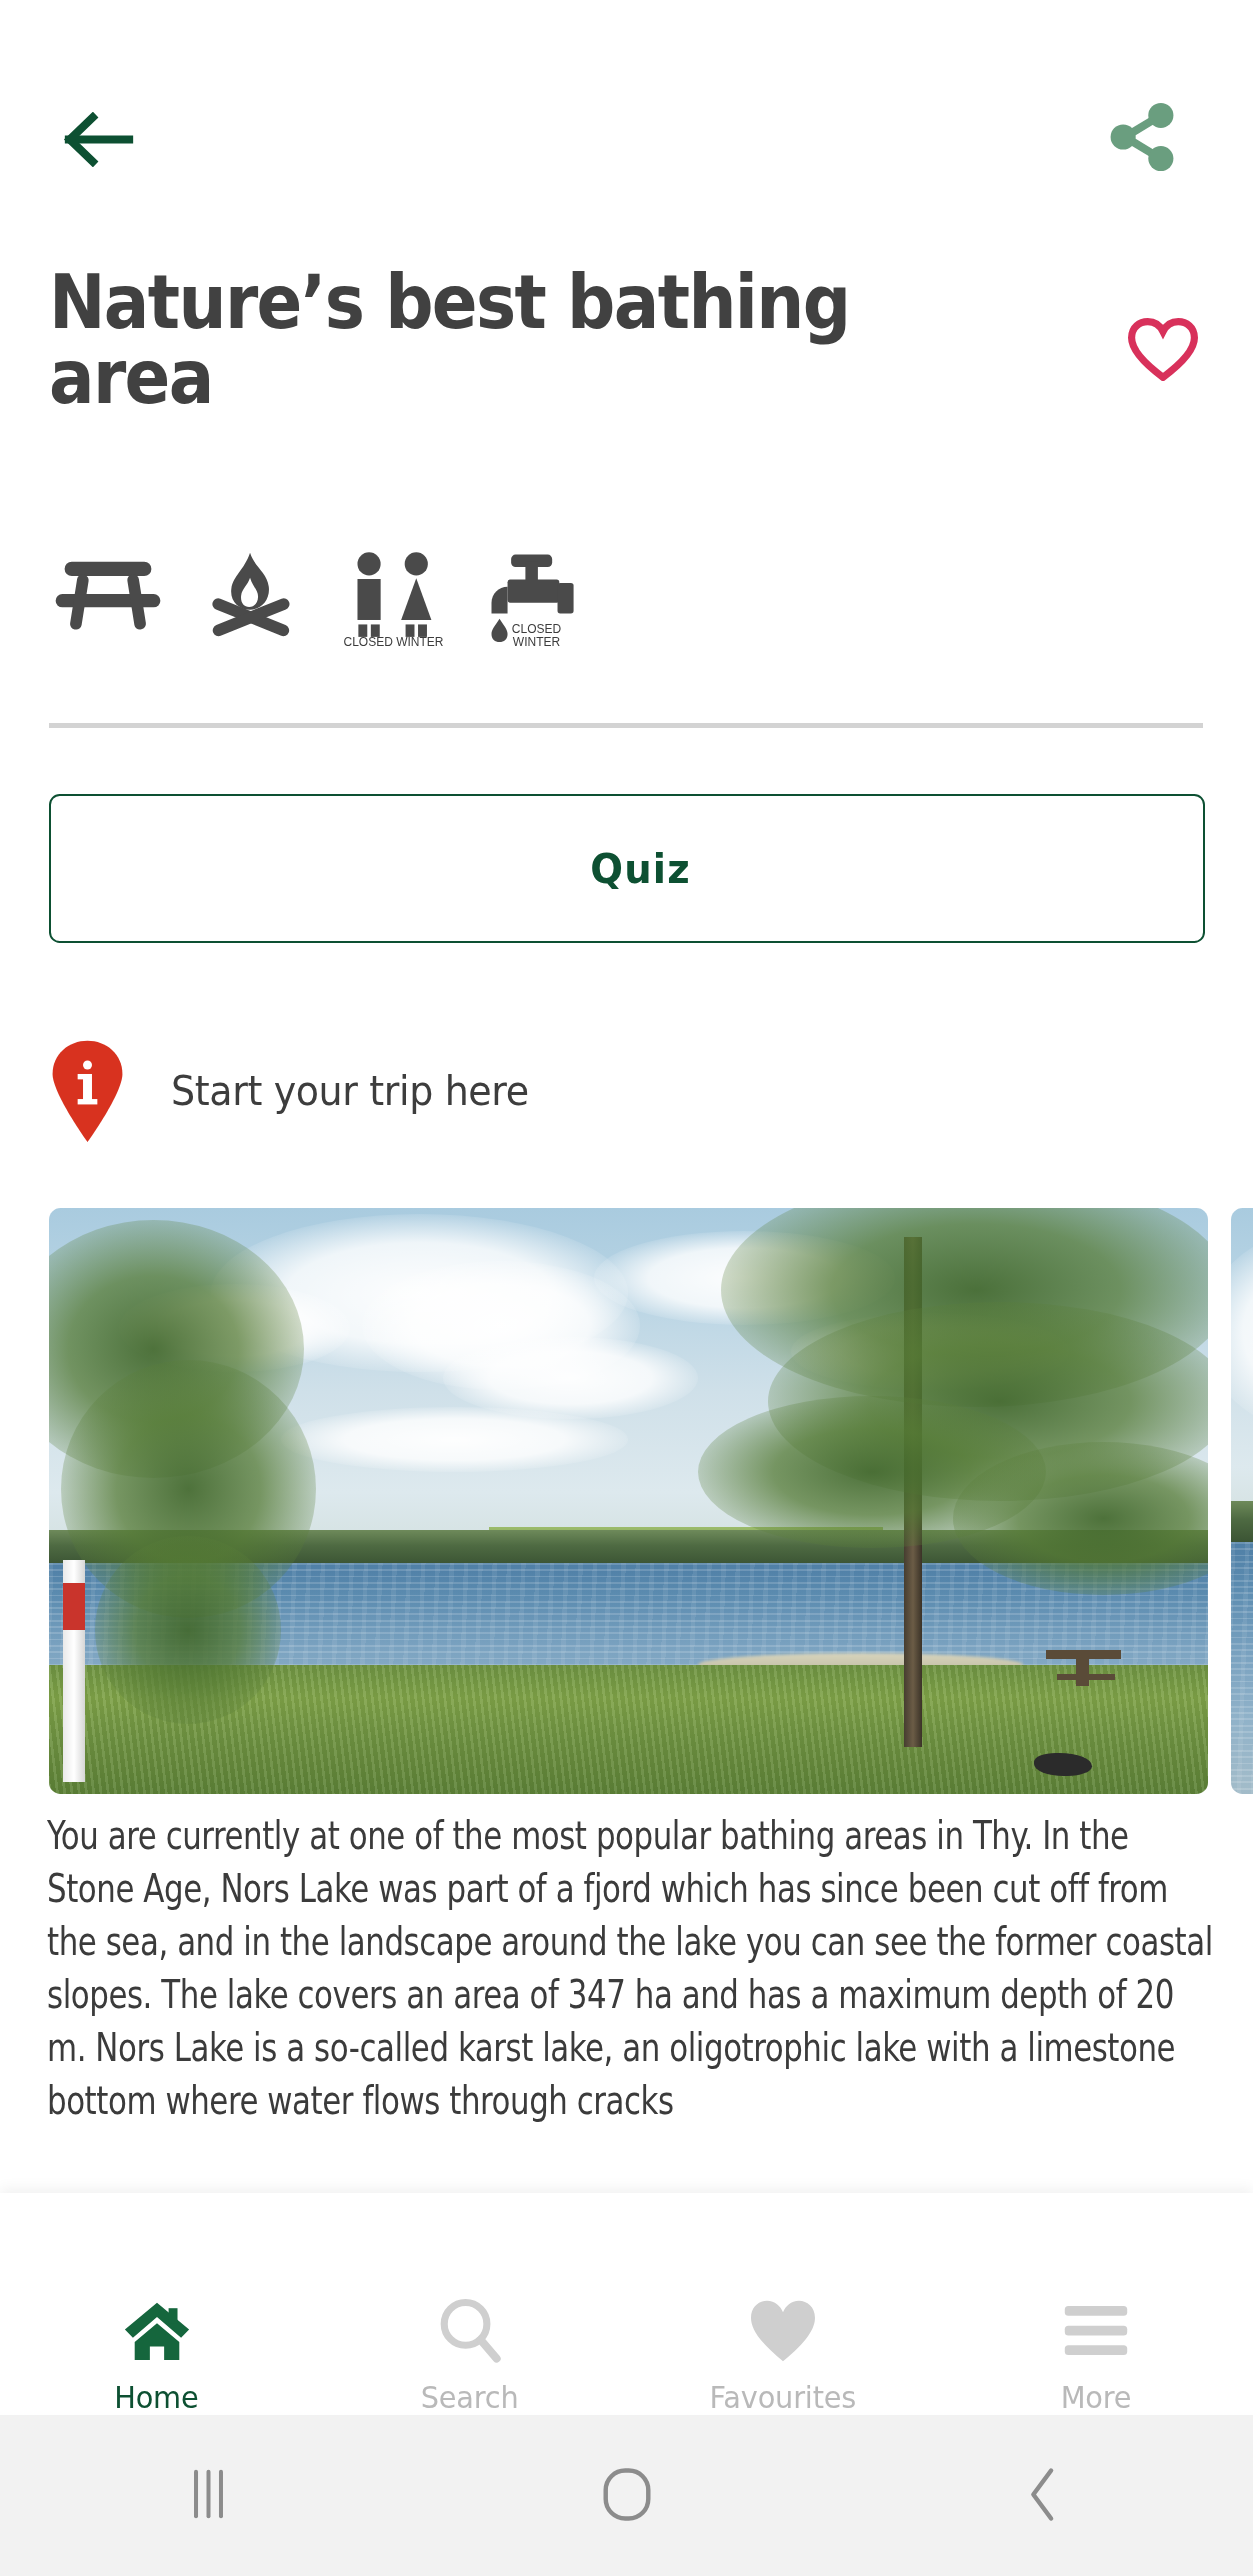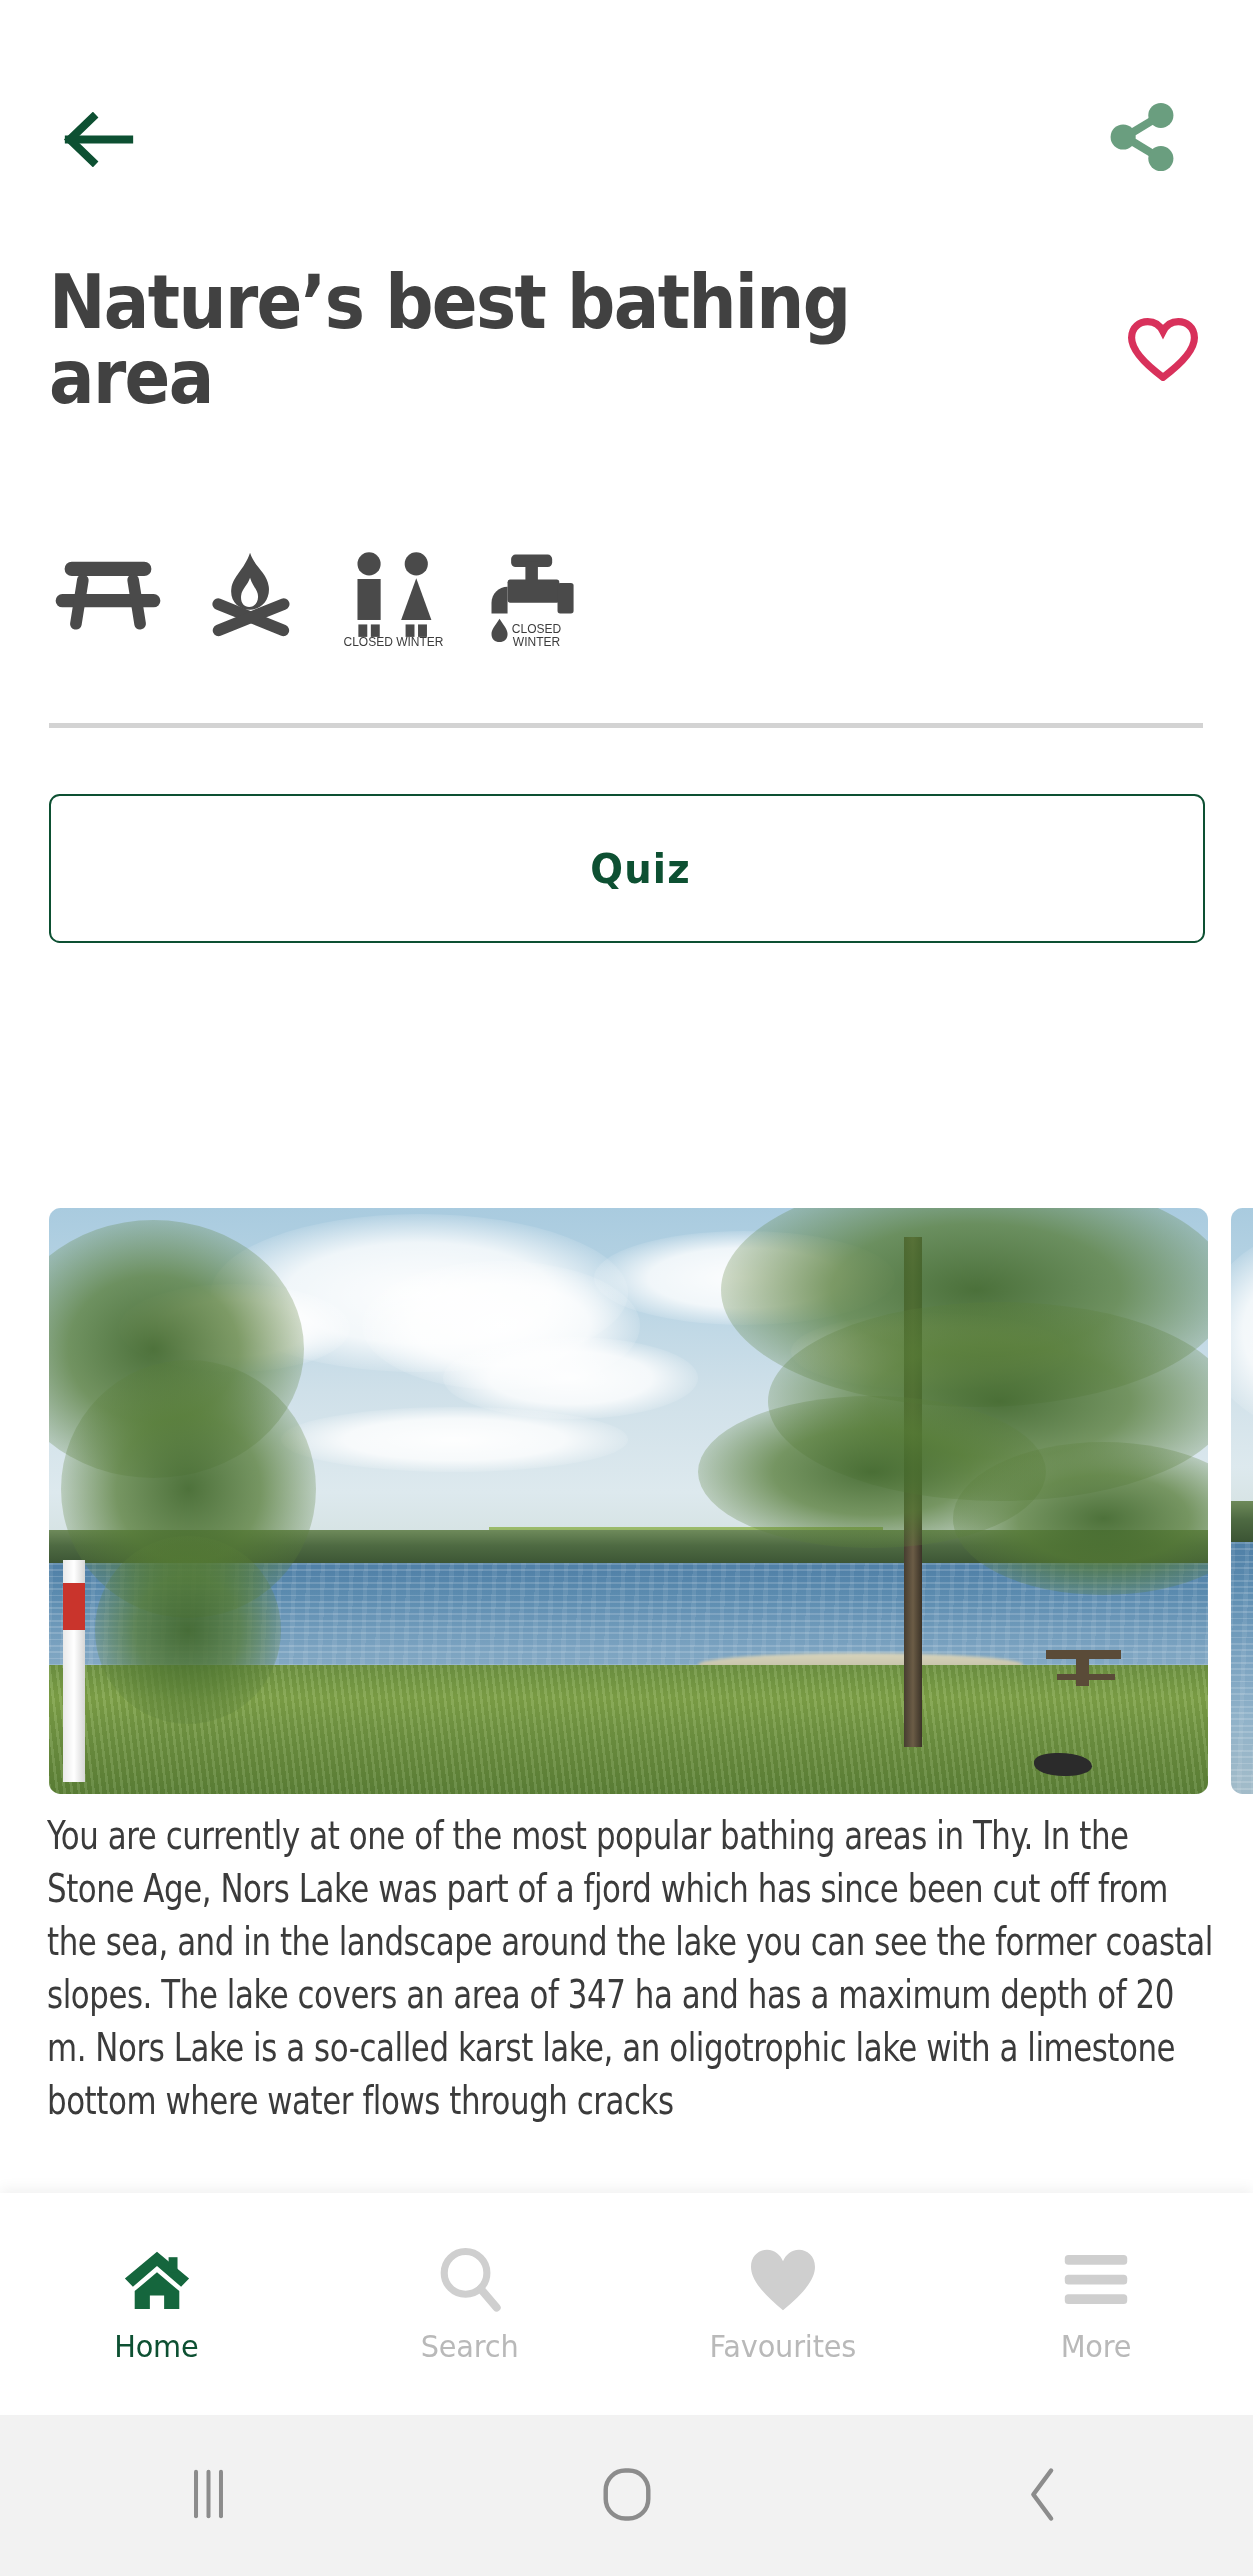--- a/index.html
+++ b/index.html
@@ -227,21 +227,21 @@
   }
   .tabbar {
     position:absolute; left:0; top:0;
     width:1253px; height:222px;
     display:flex; align-items:center;
   }
   .tab {
     flex:1 1 0;
     height:100%;
     display:flex; flex-direction:column;
-    align-items:center; justify-content:center;
+    align-items:center; justify-content:flex-end;
     gap:12.5px;
   }
   .tab-icon { height:72px; display:flex; align-items:center; justify-content:center; }
   .tab-label {
     font-family:"DejaVu Sans", sans-serif;
     font-size:31px;
     font-weight:400;
     letter-spacing:-0.2px;
     transform:scaleX(0.93);
   }
@@ -367,20 +367,32 @@
       <div class="amenity-note two-line">CLOSED WINTER</div>
     </div>
   </div>
 
   <div class="divider"></div>
 
   <div class="quiz-btn">
     <span class="quiz-label">Quiz</span>
   </div>
 
+  <div class="trip-row">
+    <div class="pin-wrap">
+      <svg width="77" height="106" viewBox="0 0 86 118">
+        <path d="M43 116 C 43 116, 4 62, 4 40 C 4 18, 22 3, 43 3 C 64 3, 82 18, 82 40 C 82 62, 43 116, 43 116 Z" fill="#d8321f"></path>
+        <rect x="38" y="25" width="10" height="10" rx="5" fill="#ffffff"></rect>
+        <rect x="38" y="40" width="10" height="32" fill="#ffffff"></rect>
+        <rect x="32" y="68" width="22" height="6" fill="#ffffff"></rect>
+        <rect x="32" y="40" width="10" height="6" fill="#ffffff"></rect>
+      </svg>
+    </div>
+    <span class="trip-label">Start your trip here</span>
+  </div>
 
   <div class="carousel">
 
     <div class="photo first">
       <div class="sky"></div>
 
       <div class="cloud" style="left:14%; top:1%;  width:36%; height:27%;"></div>
       <div class="cloud" style="left:27%; top:9%;  width:24%; height:22%;"></div>
       <div class="cloud" style="left:6%;  top:13%; width:20%; height:15%;"></div>
       <div class="cloud" style="left:34%; top:22%; width:22%; height:14%;"></div>

